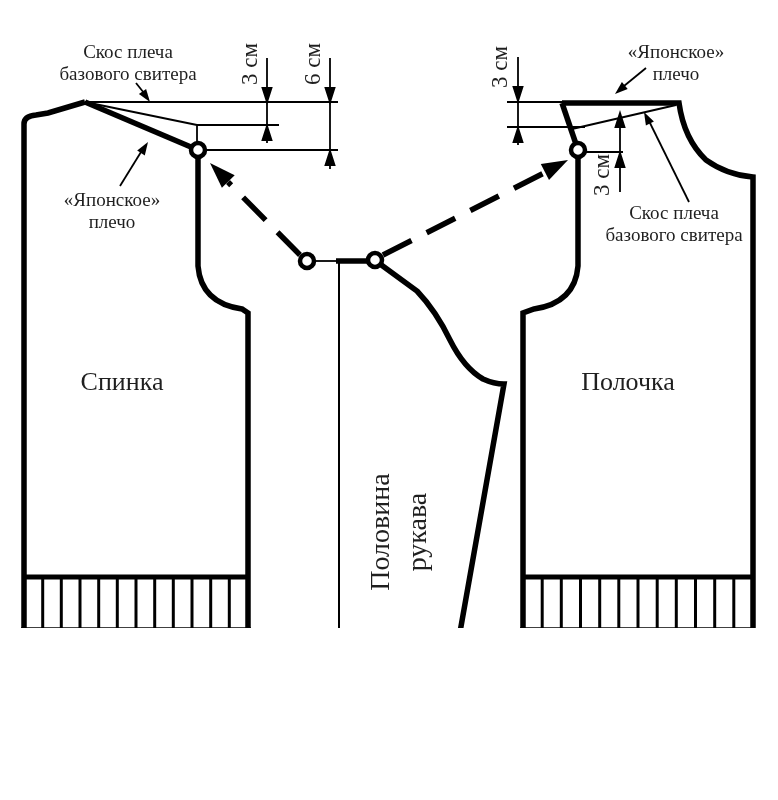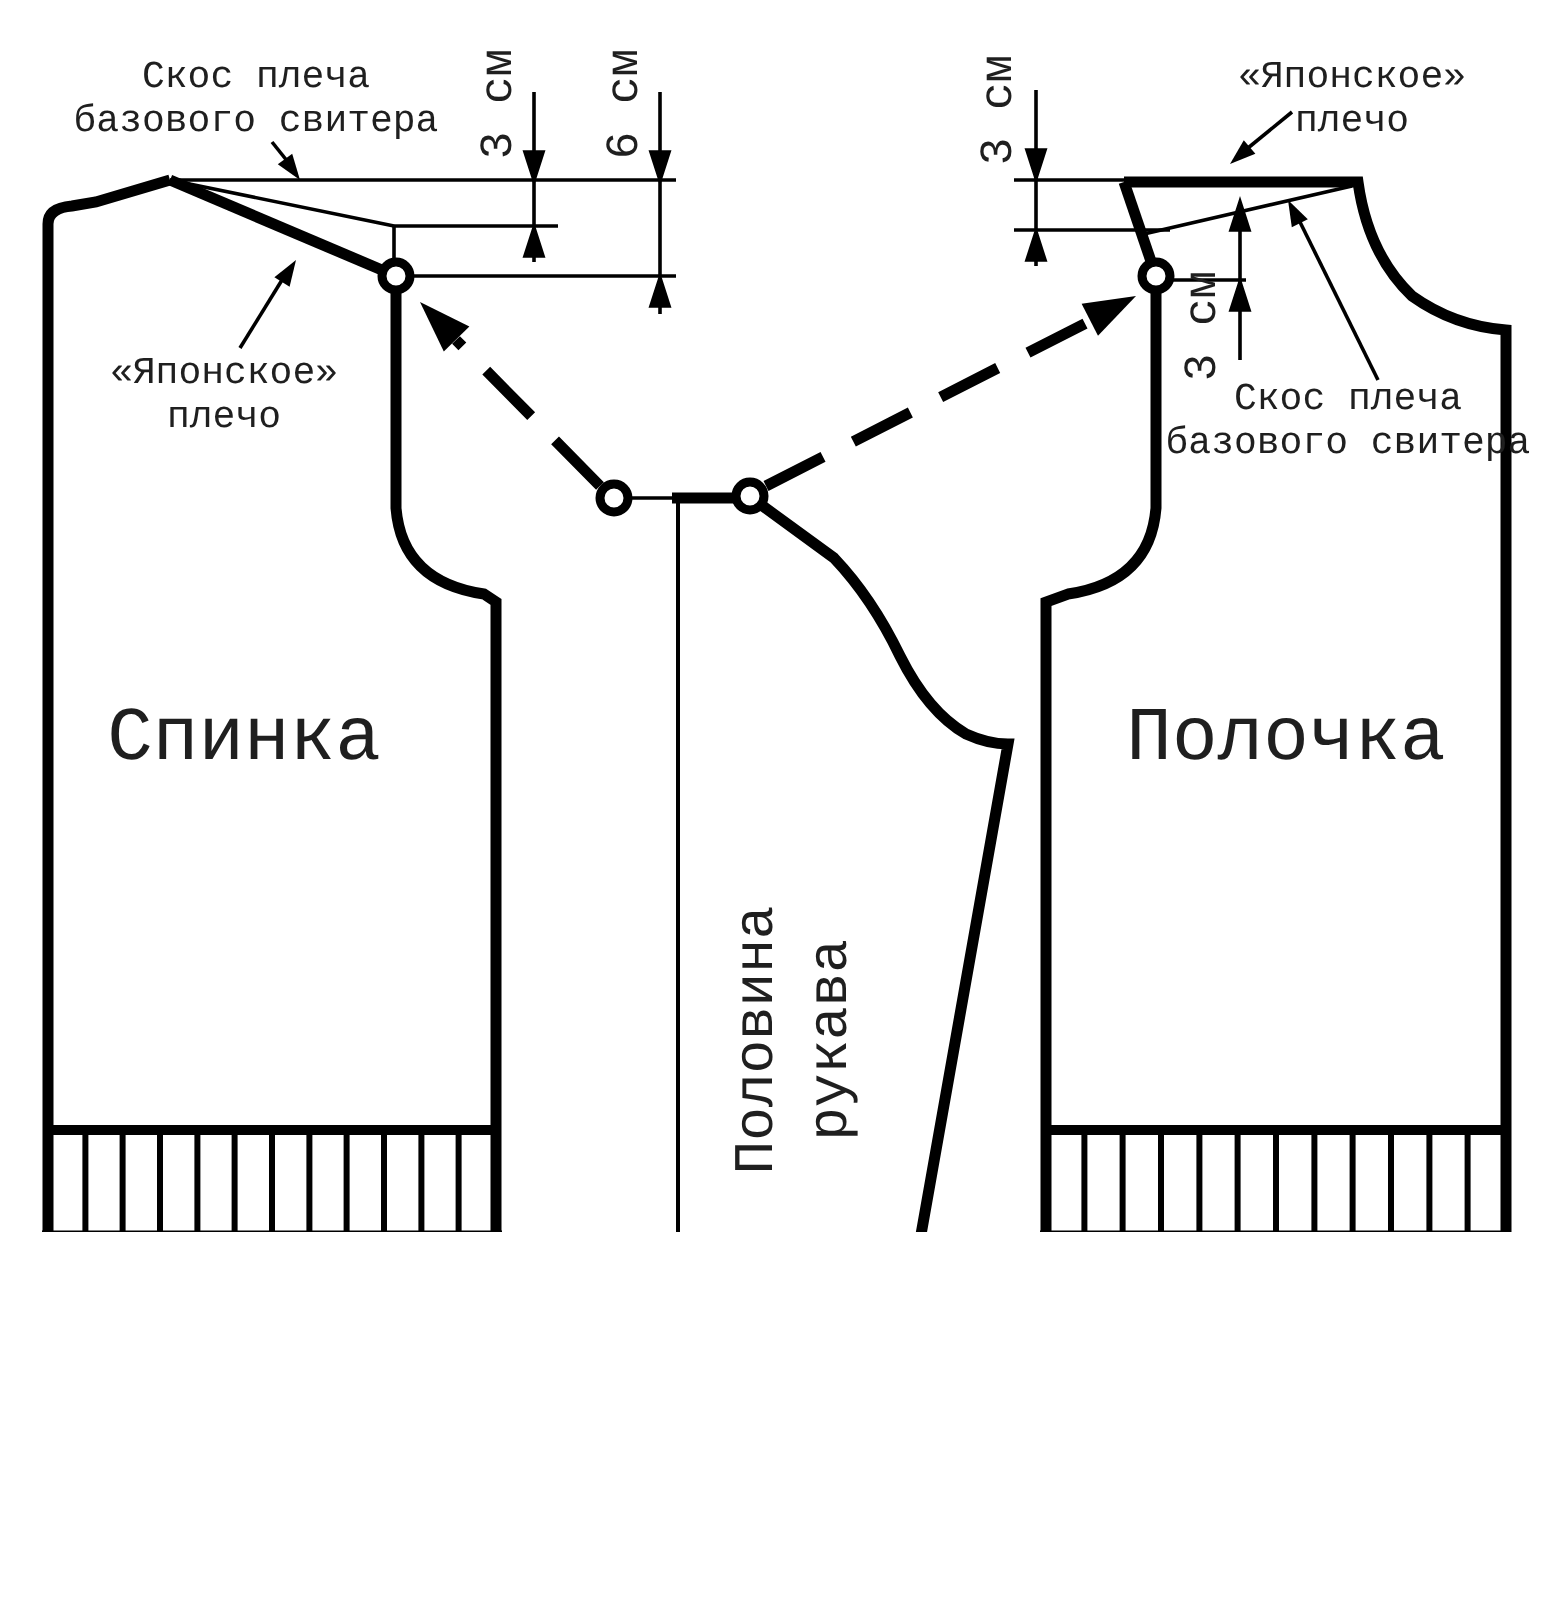--- a/index.html
+++ b/index.html
@@ -1,28 +1,28 @@
 <!DOCTYPE html>
 <html><head>
 <meta charset="utf-8">
 <style>
   html,body{margin:0;padding:0;background:#ffffff;}
   .stage{
     position:relative;width:778px;height:616px;background:#ffffff;overflow:hidden;
-    font-family:Liberation Mono, monospace;color:#1f1f1f;
+    font-family:Liberation Serif, serif;color:#1f1f1f;margin-top:12px;
   }
   .stage svg{position:absolute;left:0;top:0;}
   .lbl{
     position:absolute;transform:translate(-50%,-50%);
     text-align:center;font-size:19px;line-height:21.5px;white-space:nowrap;color:#1f1f1f;
   }
   .lbl span{display:block;}
   .rot{transform:translate(-50%,-50%) rotate(-90deg);}
   .dim{font-size:23px;}
-  .piece-name{font-size:38px;}
+  .piece-name{font-size:26px;}
   .sleeve-name{font-size:28px;line-height:37px;}
   .watermark{
     position:absolute;left:546px;top:782px;transform:translate(0,-50%);
     display:flex;align-items:center;gap:7px;color:#b9b9b9;font-size:16px;white-space:nowrap;
   }
   .watermark .flower{font-size:19px;line-height:19px;}
 </style>
 </head>
 <body>
 
@@ -185,21 +185,21 @@
     <span>«Японское»</span>
     <span>плечо</span>
   </div>
 
   <div class="lbl" style="left:674px;top:211px;">
     <span>Скос плеча</span>
     <span>базового свитера</span>
   </div>
 
   <div class="lbl piece-name" style="left:122px;top:370px;">Спинка</div>
-  <div class="lbl piece-name" style="left:643px;top:370px;">Полочка</div>
+  <div class="lbl piece-name" style="left:628px;top:370px;">Полочка</div>
 
   <div class="lbl sleeve-name rot" style="left:398px;top:520px;">
     <span>Половина</span>
     <span>рукава</span>
   </div>
 
   <div class="watermark">
     <span class="flower">❋</span>
   </div>
 

